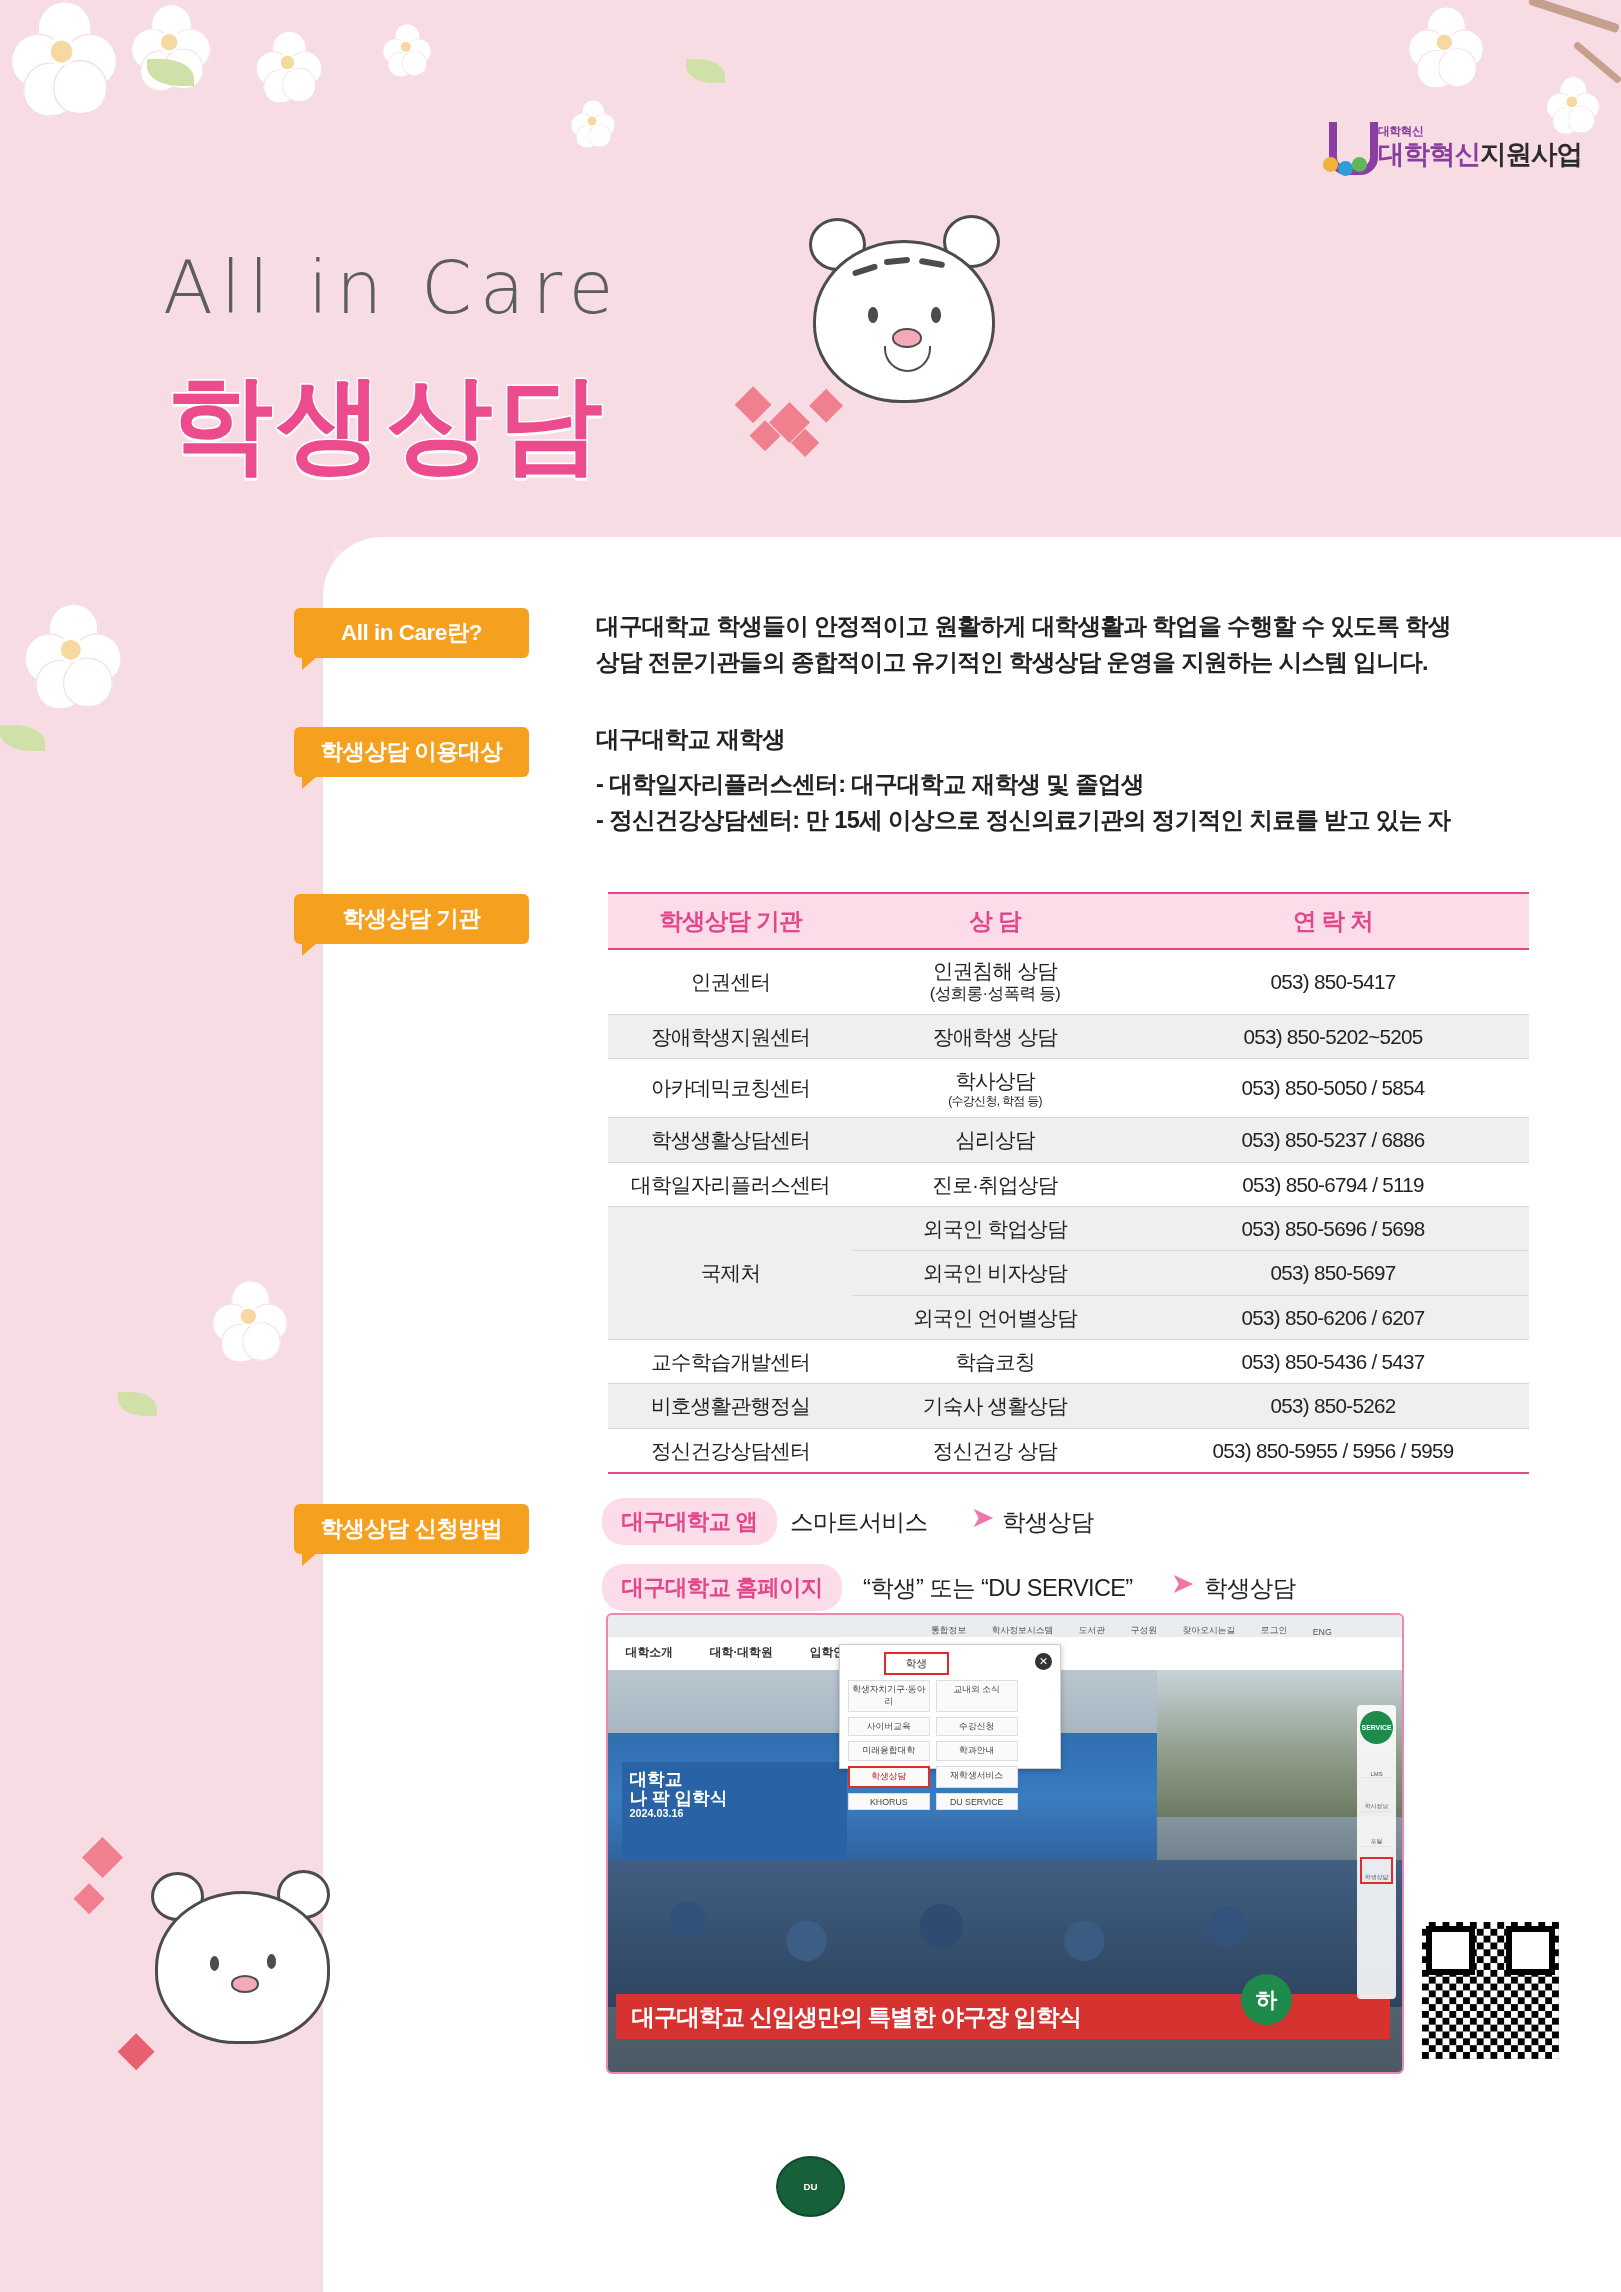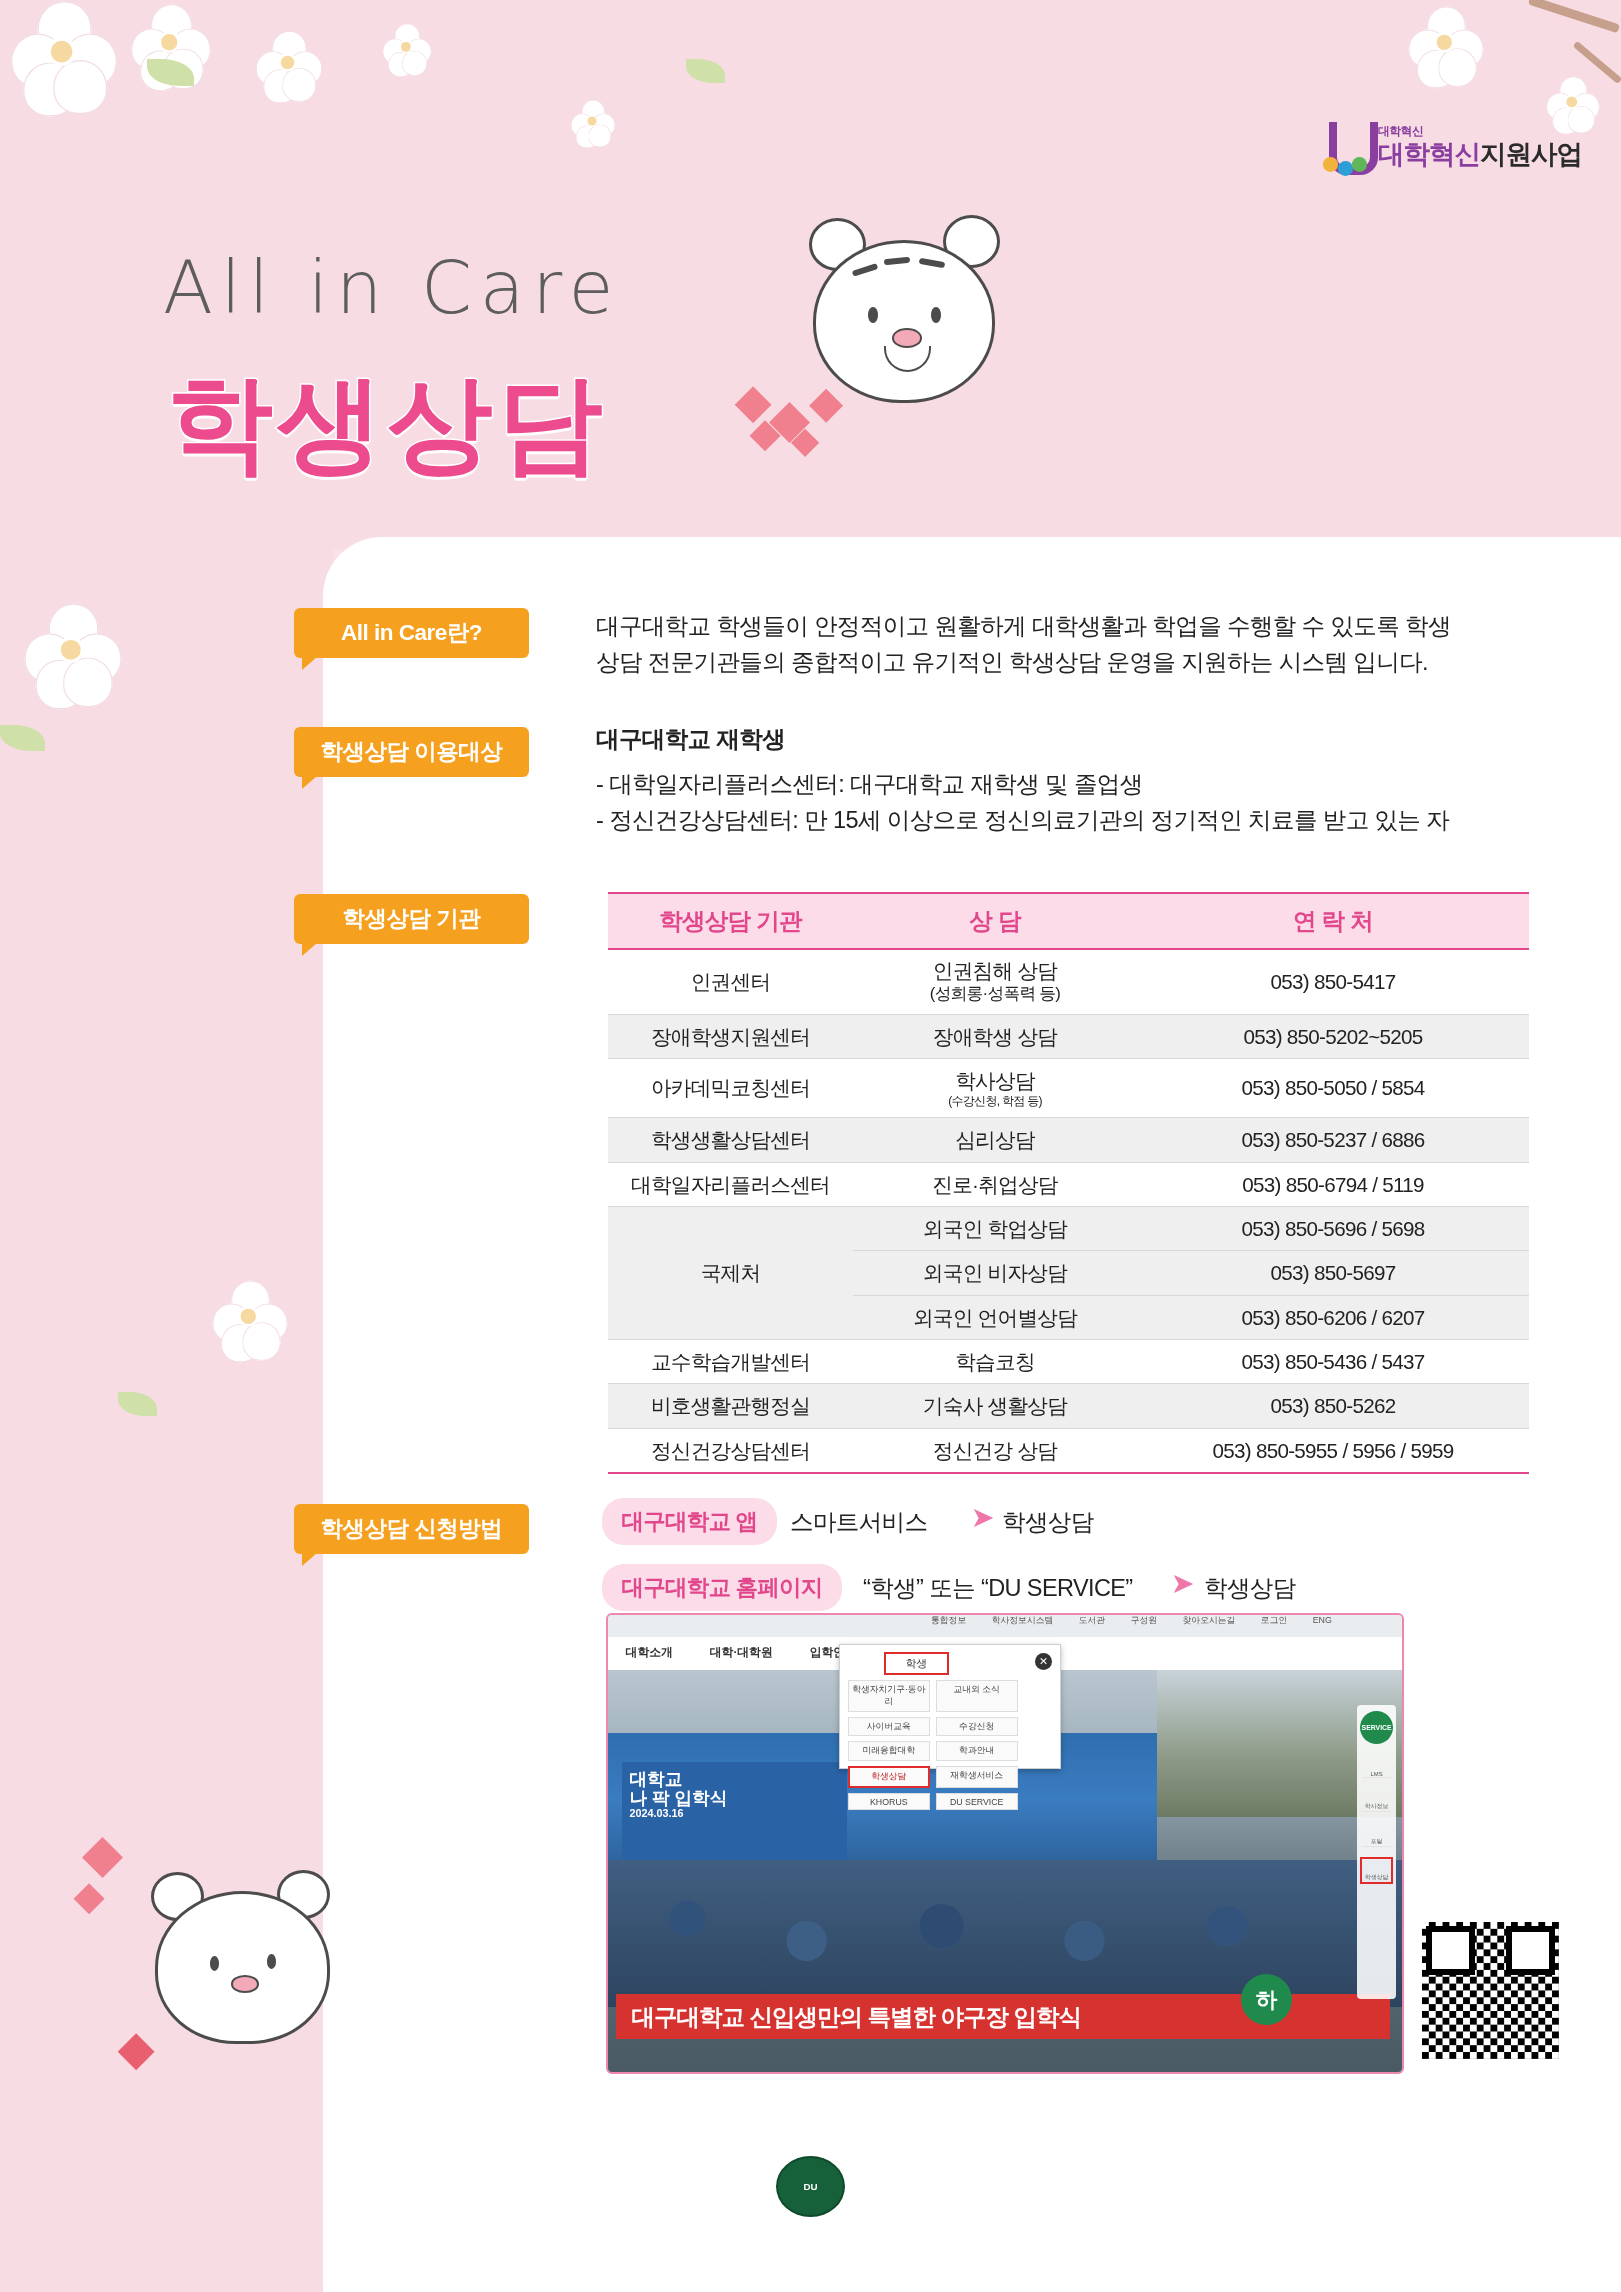--- a/index.html
+++ b/index.html
@@ -261,20 +261,21 @@
     border-bottom: 13.7px solid transparent;
   }
 
   
   .body-text {
     position: absolute;
     font-size: 23.5px;
     color: #222;
     line-height: 1.55;
     letter-spacing: -0.6px;
+    font-weight: bold;
   }
   .body-text.strong {
     font-weight: bold;
   }
 
   
   .tbl {
     position: absolute;
     left: 608px;
     top: 892px;
@@ -342,21 +343,21 @@
     height: 457px;
     border: 2.9px solid #ef86b0;
     border-radius: 5.9px;
     overflow: hidden;
     background: #dfe6ea;
   }
   .shot .topbar {
     position: absolute; left:0; top:0; width: 100%; height: 21.6px;
     background: #e9edf0;
     font-size: 8.8px; color: #555;
-    display: flex; align-items: flex-start; gap: 25.5px;
+    display: flex; align-items: flex-end; gap: 25.5px;
     padding-left: 323px;
     box-sizing: border-box;
   }
   .shot .navbar {
     position: absolute; left: 0; top: 21.6px; width: 100%; height: 33px;
     background: #ffffff;
     display: flex; align-items: center; gap: 37px;
     padding-left: 17.6px;
     box-sizing: border-box;
     font-size: 11.8px; color: #333; font-weight: bold;

